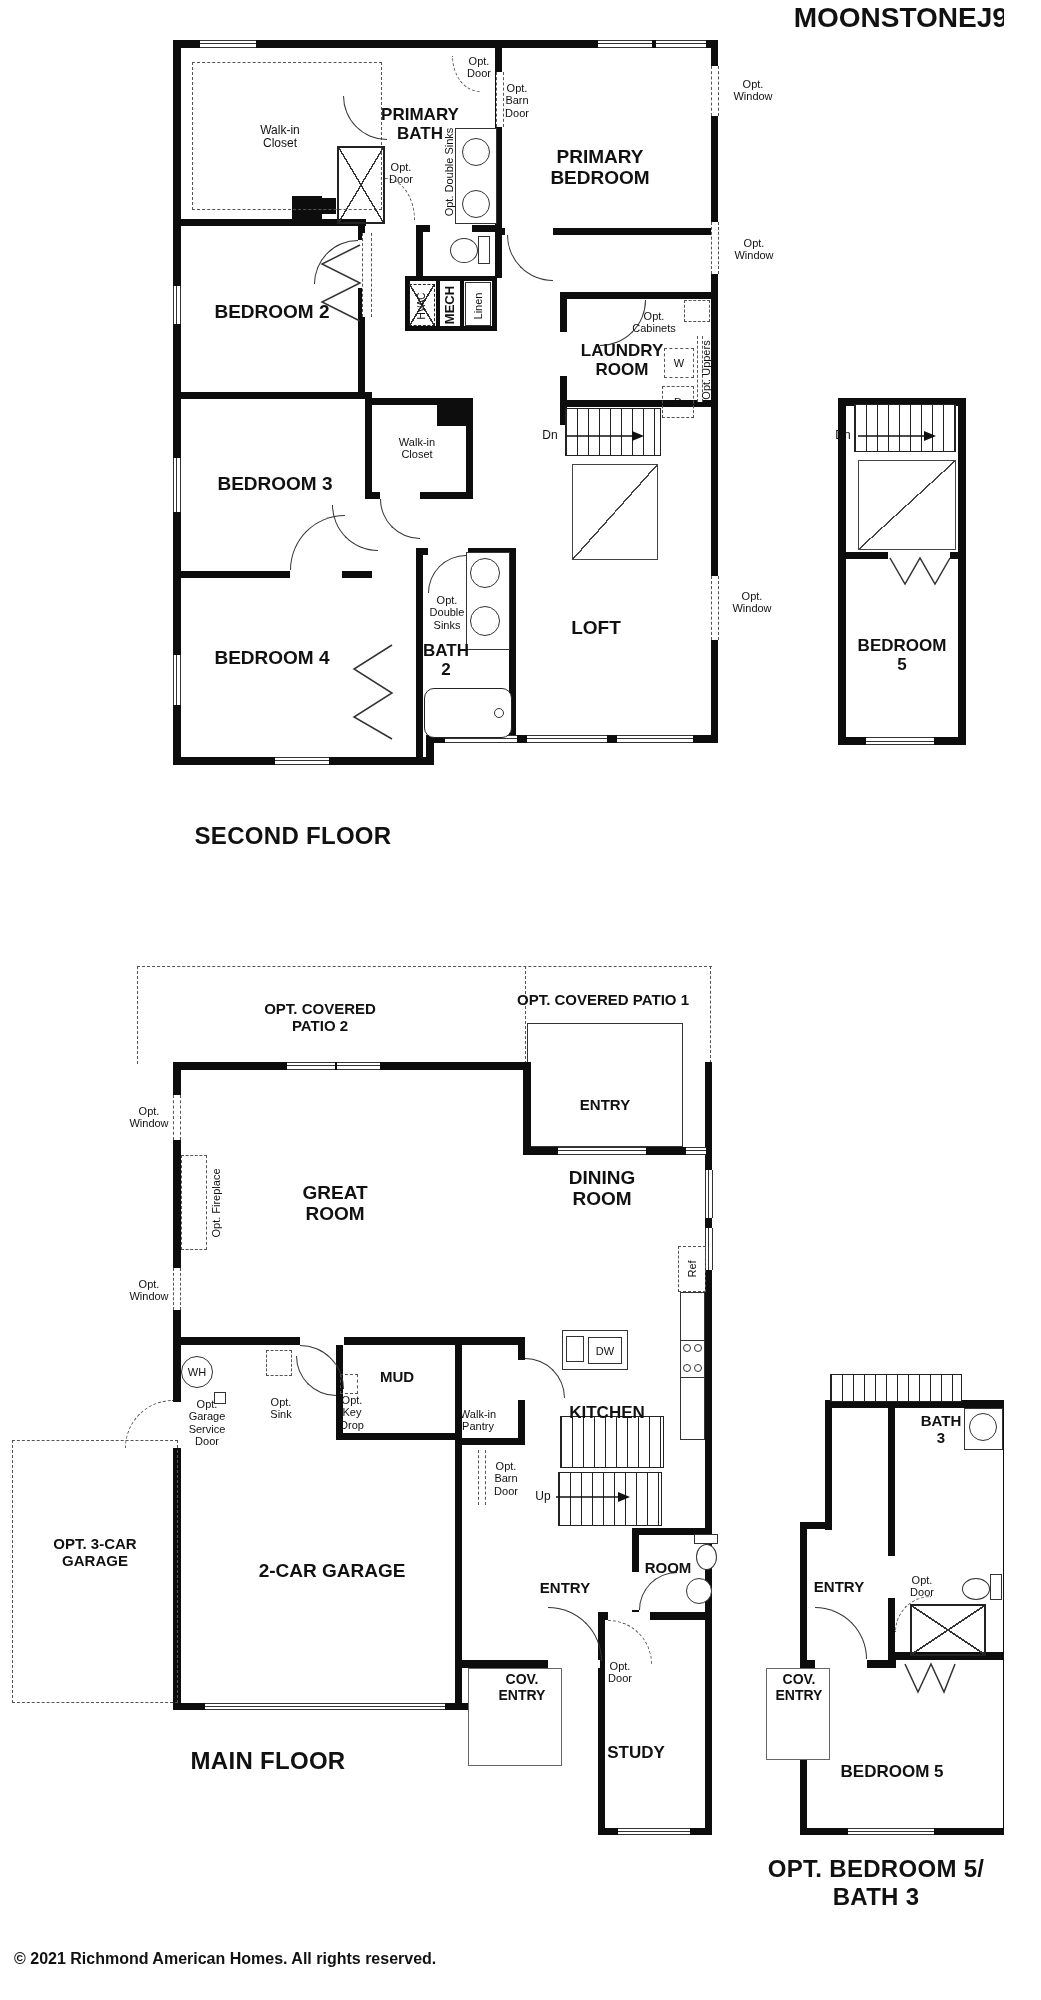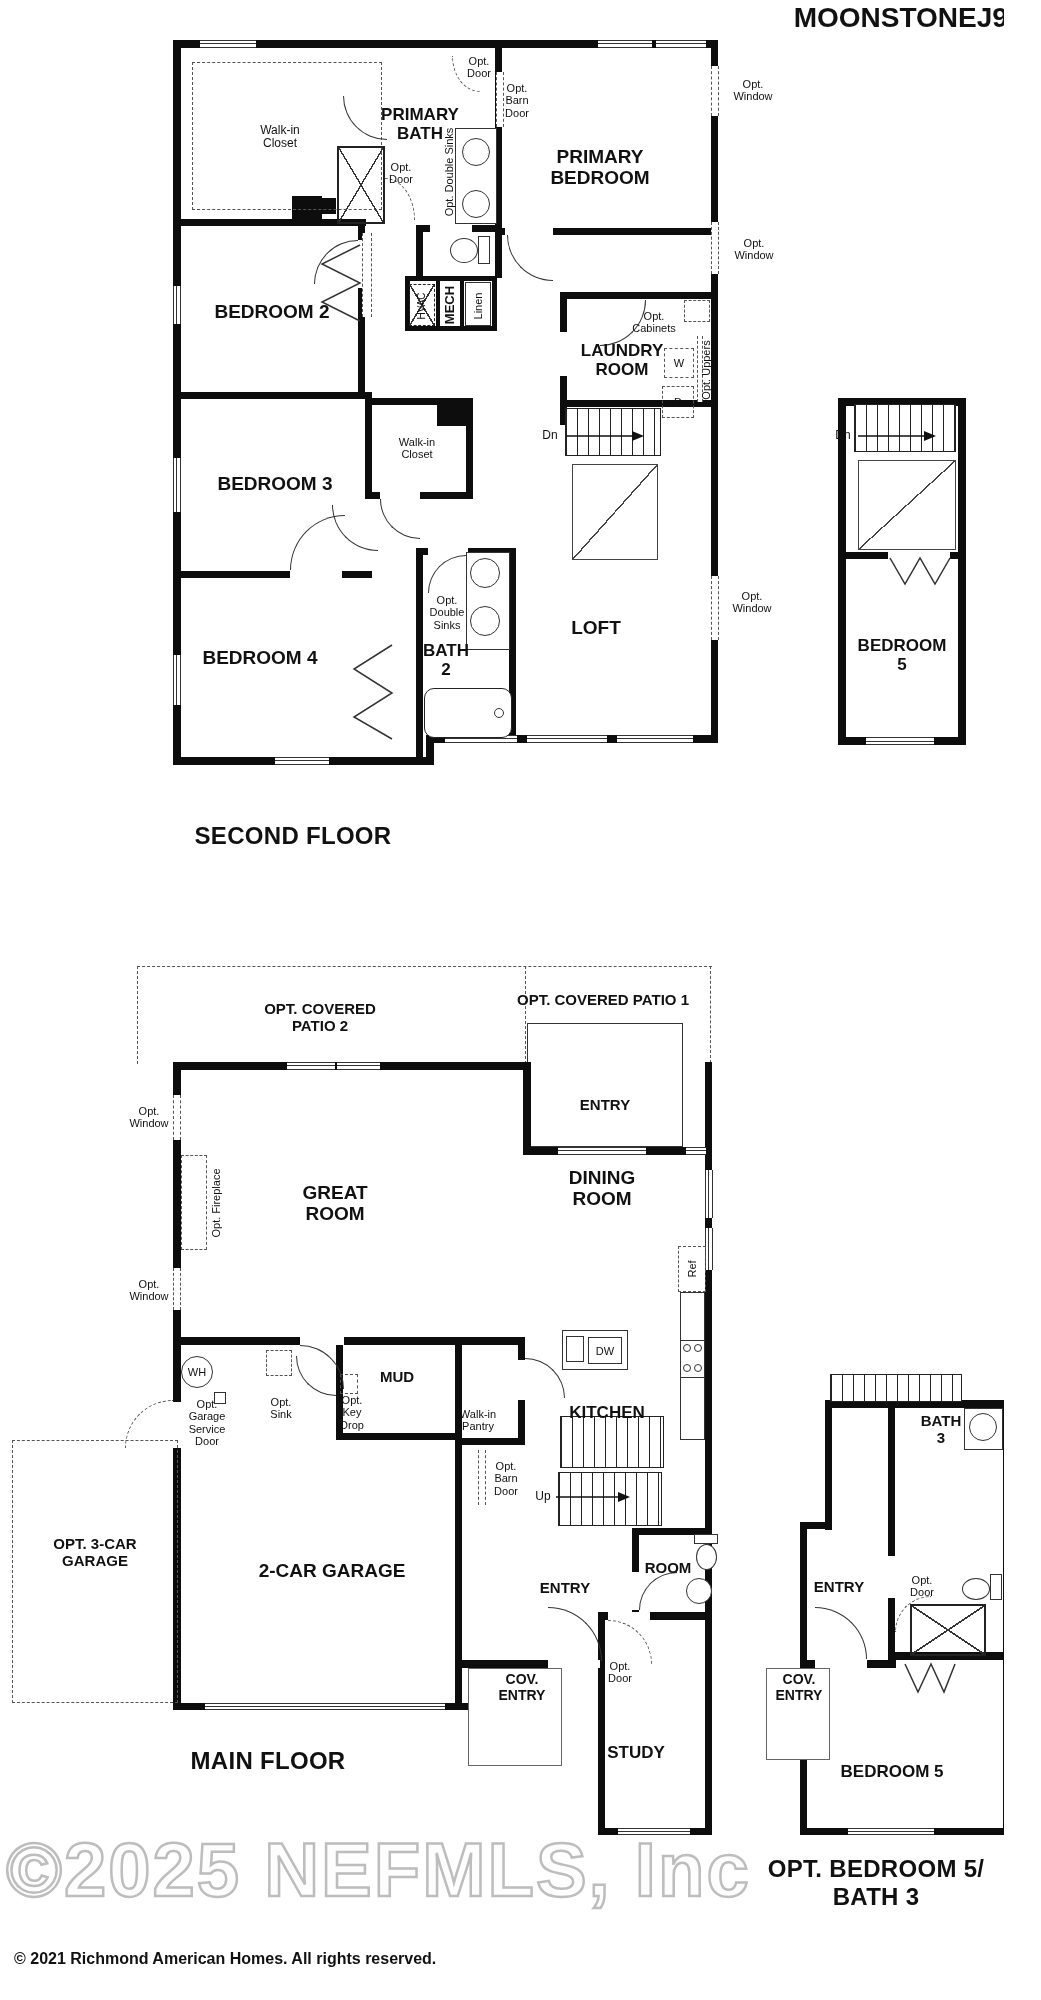--- a/index.html
+++ b/index.html
@@ -325,21 +325,21 @@
 Cabinets</div>
   <div class="lbl sm" style="left:679px;top:363px">W</div>
   <div class="lbl sm" style="left:678px;top:402px">D</div>
   <div class="lbl sm vert" style="left:706px;top:370px">Opt. Uppers</div>
   <div class="lbl sm" style="left:754px;top:249px">Opt.
 Window</div>
   <div class="lbl sm" style="left:550px;top:436px;font-size:12px">Dn</div>
   <div class="lbl room" style="left:275px;top:484px">BEDROOM 3</div>
   <div class="lbl sm" style="left:417px;top:448px">Walk-in
 Closet</div>
-  <div class="lbl room" style="left:260px;top:658px">BEDROOM 4</div>
+  <div class="lbl room" style="left:272px;top:658px">BEDROOM 4</div>
   <div class="lbl sm" style="left:447px;top:612px">Opt.
 Double
 Sinks</div>
   <div class="lbl rm17" style="left:446px;top:660px">BATH
 2</div>
   <div class="lbl room" style="left:596px;top:628px">LOFT</div>
   <div class="lbl sm" style="left:752px;top:602px">Opt.
 Window</div>
   <div class="lbl cap" style="left:293px;top:836px">SECOND FLOOR</div>
 
@@ -395,16 +395,15 @@
   <div class="lbl rm15" style="left:941px;top:1430px">BATH
 3</div>
   <div class="lbl sm" style="left:922px;top:1586px">Opt.
 Door</div>
   <div class="lbl rm15" style="left:799px;top:1688px;font-size:14px">COV.
 ENTRY</div>
   <div class="lbl rm17" style="left:892px;top:1772px">BEDROOM 5</div>
   <div class="lbl cap" style="left:876px;top:1869px;white-space:nowrap">OPT. BEDROOM 5/</div>
   <div class="lbl cap" style="left:876px;top:1897px">BATH 3</div>
 
-  <div class="watermark" style="left:6px;top:1826px">©2025 NEFMLS, Inc</div>
   <div class="copy" style="left:14px;top:1950px">© 2021 Richmond American Homes. All rights reserved.</div>
 
 </div>
 
 </body></html>

